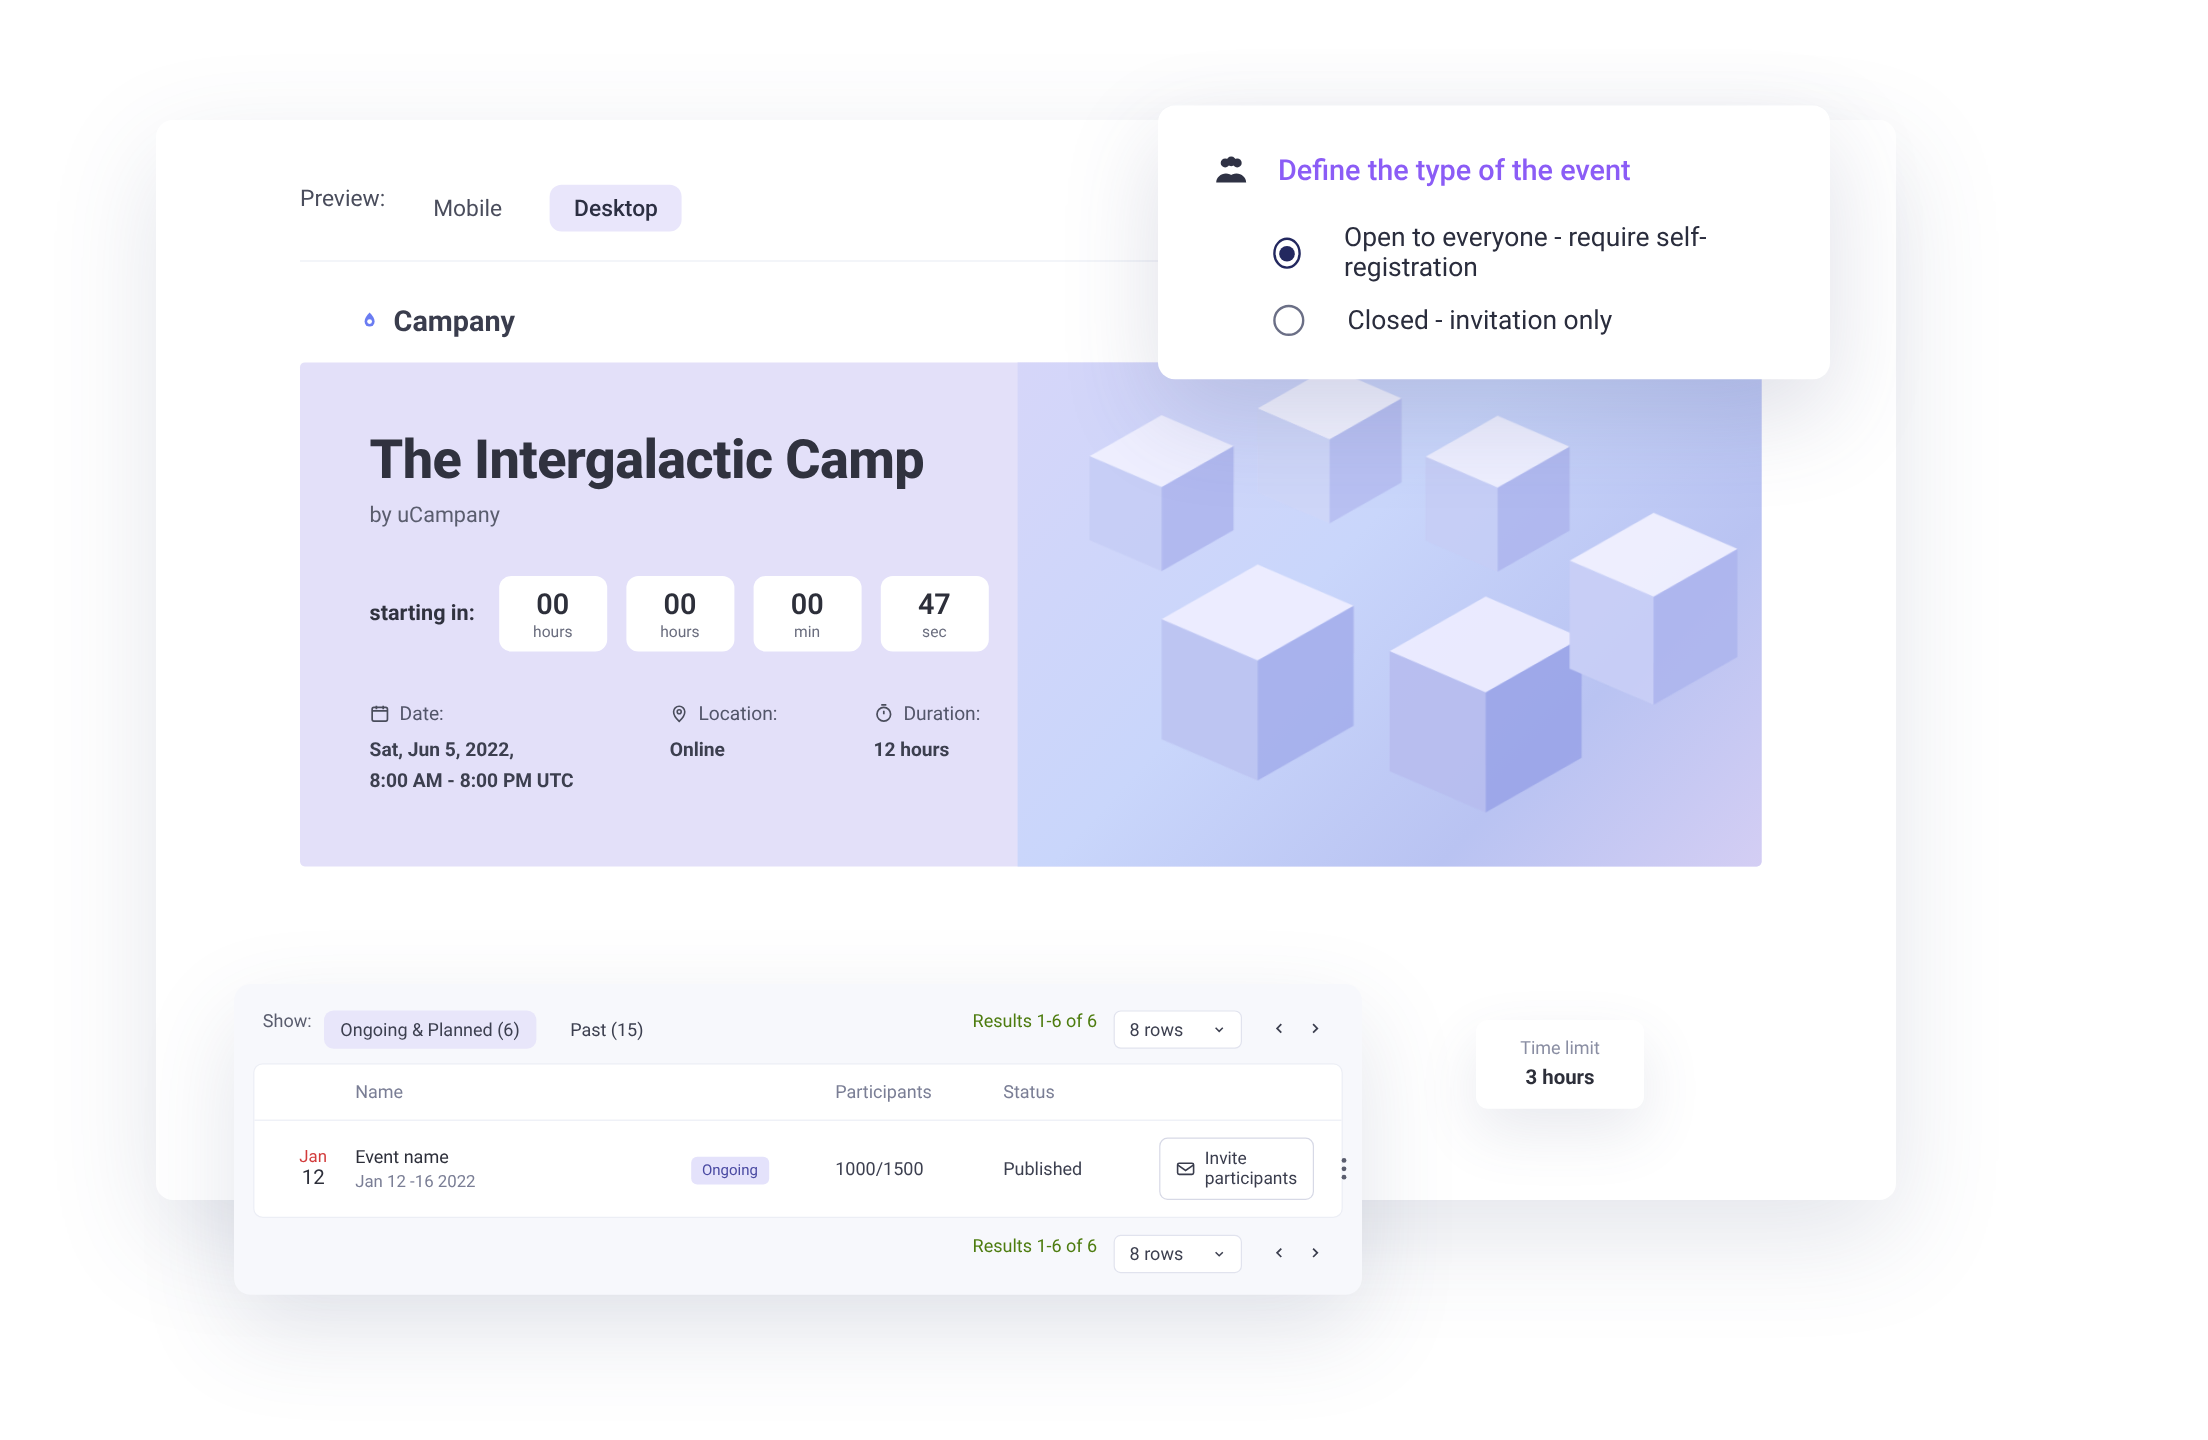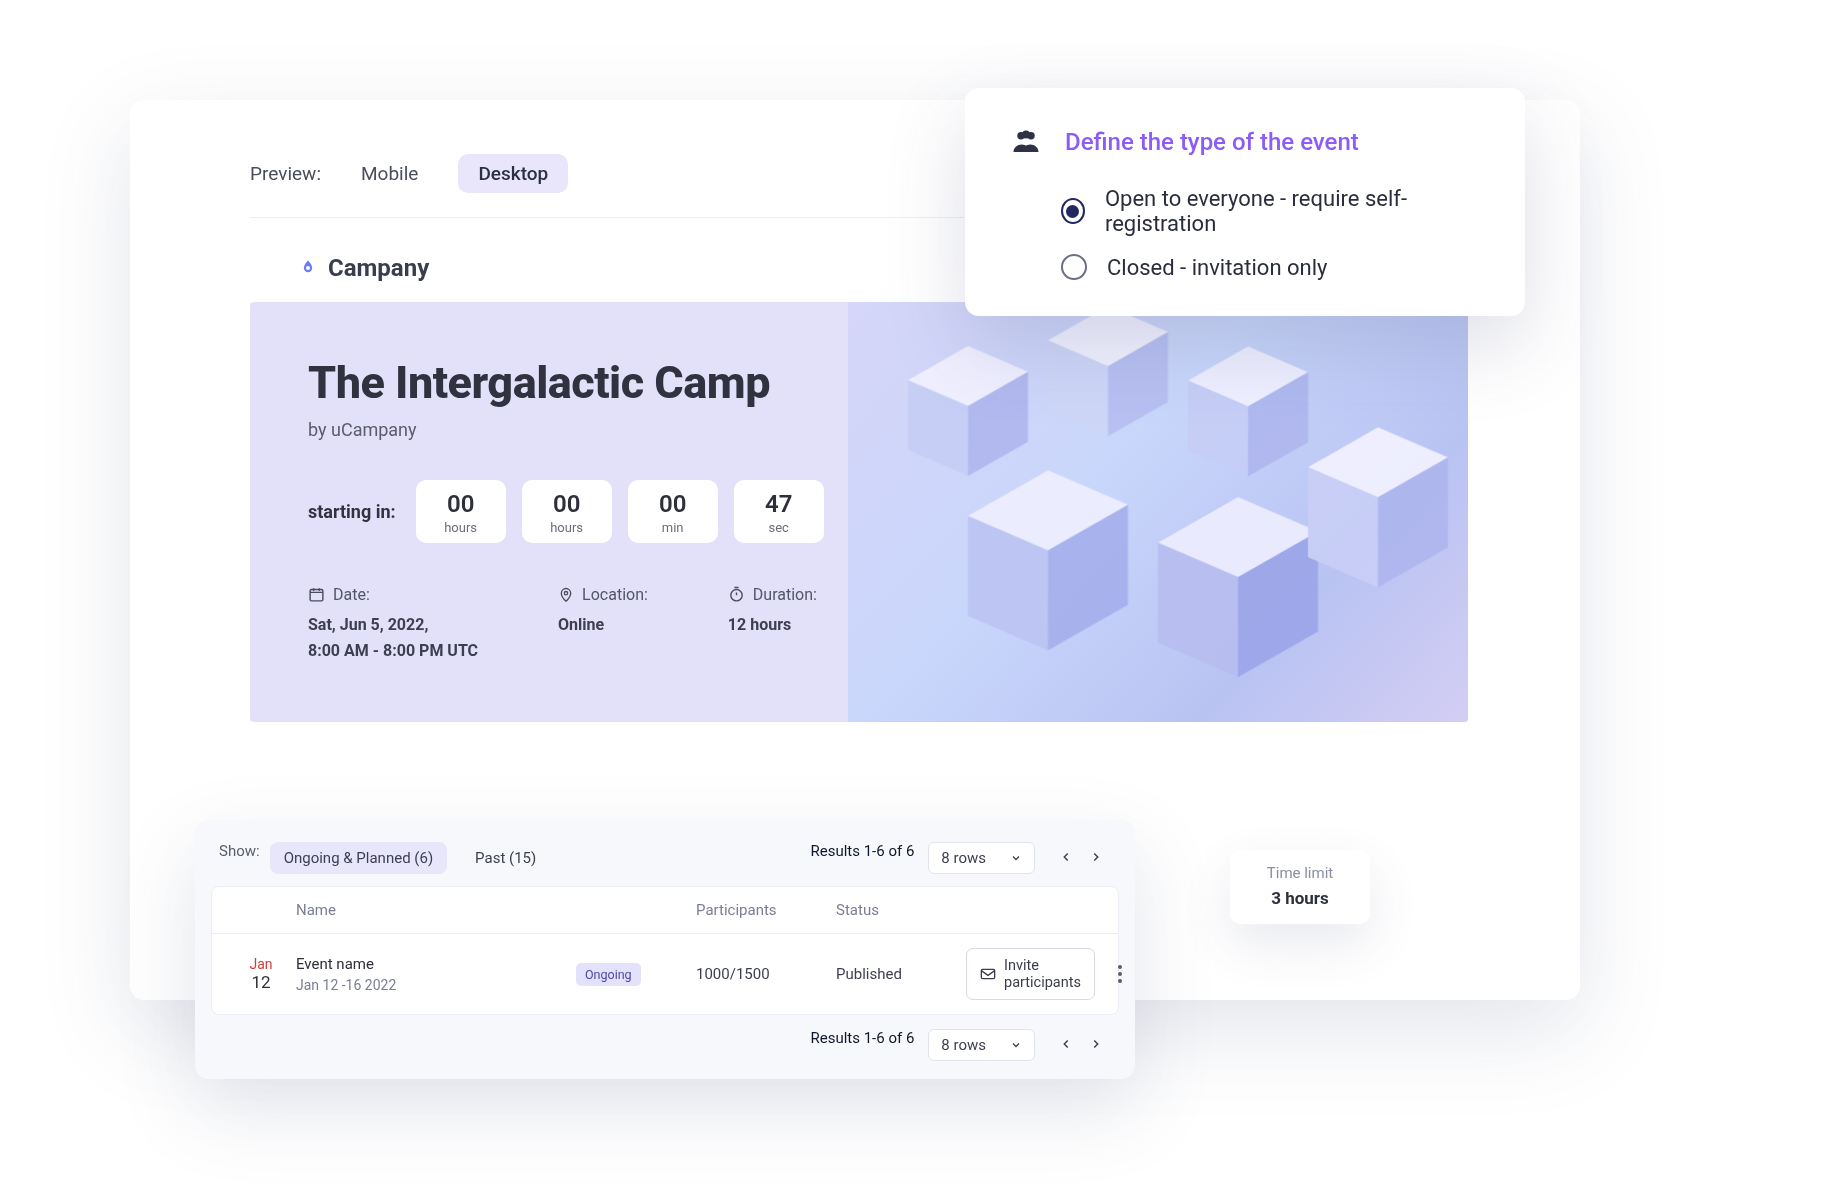--- a/index.html
+++ b/index.html
@@ -21,21 +21,20 @@
     width: 1450px;
     height: 900px;
     background: #fff;
     border-radius: 14px;
     box-shadow: 0 30px 90px rgba(70, 80, 120, 0.15);
     padding: 54px 60px 0 120px;
   }
 
   .preview-row {
     display: flex;
-    align-items: center;
     gap: 20px;
     font-size: 19px;
     color: #4a4d5c;
     padding-bottom: 24px;
     border-bottom: 1px solid #eceef5;
   }
   .preview-label { color:#4a4d5c; }
   .preview-btn {
     padding: 8px 20px;
     border-radius: 10px;
@@ -139,21 +138,21 @@
     box-shadow: 0 30px 80px rgba(70, 80, 120, 0.18);
     padding: 40px 46px 36px 46px;
     z-index: 30;
   }
   .type-title {
     display:flex; align-items:center; gap:24px;
     font-size: 24px; color:#8b5cf6; font-weight:500;
     margin-bottom: 30px;
   }
   .radio-row {
-    display:flex; align-items:center; gap:20px;
+    display:flex; align-items:center; gap:36px;
     font-size: 22px; color:#2a2d3d;
     margin: 18px 0 0 50px;
     cursor:pointer;
   }
   .radio {
     width:26px; height:26px;
     border:2.5px solid #23285f;
     border-radius:50%;
     display:flex; align-items:center; justify-content:center;
     background:#fff;
@@ -198,21 +197,21 @@
   .t-bottom { justify-content:flex-end; padding: 14px 8px 4px 8px; }
   .show-label { color:#5a5d6e; margin-right: 10px; }
   .chip {
     padding: 7px 14px;
     border-radius: 8px;
     margin-right: 14px;
     color:#3c3f4f;
   }
   .chip.active { background:#e8e6fa; }
   .spacer { flex:1; }
-  .result-text { color:#0f172a; margin-right: 14px; }
+  .result-text { color:#4d7c0f; margin-right: 14px; }
   .rows-select {
     display:flex; align-items:center; gap:24px;
     background:#fff; border:1px solid #e1e3ee;
     border-radius:6px; padding:6px 12px;
     margin-right: 16px;
     color:#3c3f4f;
   }
   .nav-ico {
     width:30px;height:30px;
     display:flex;align-items:center;justify-content:center;

